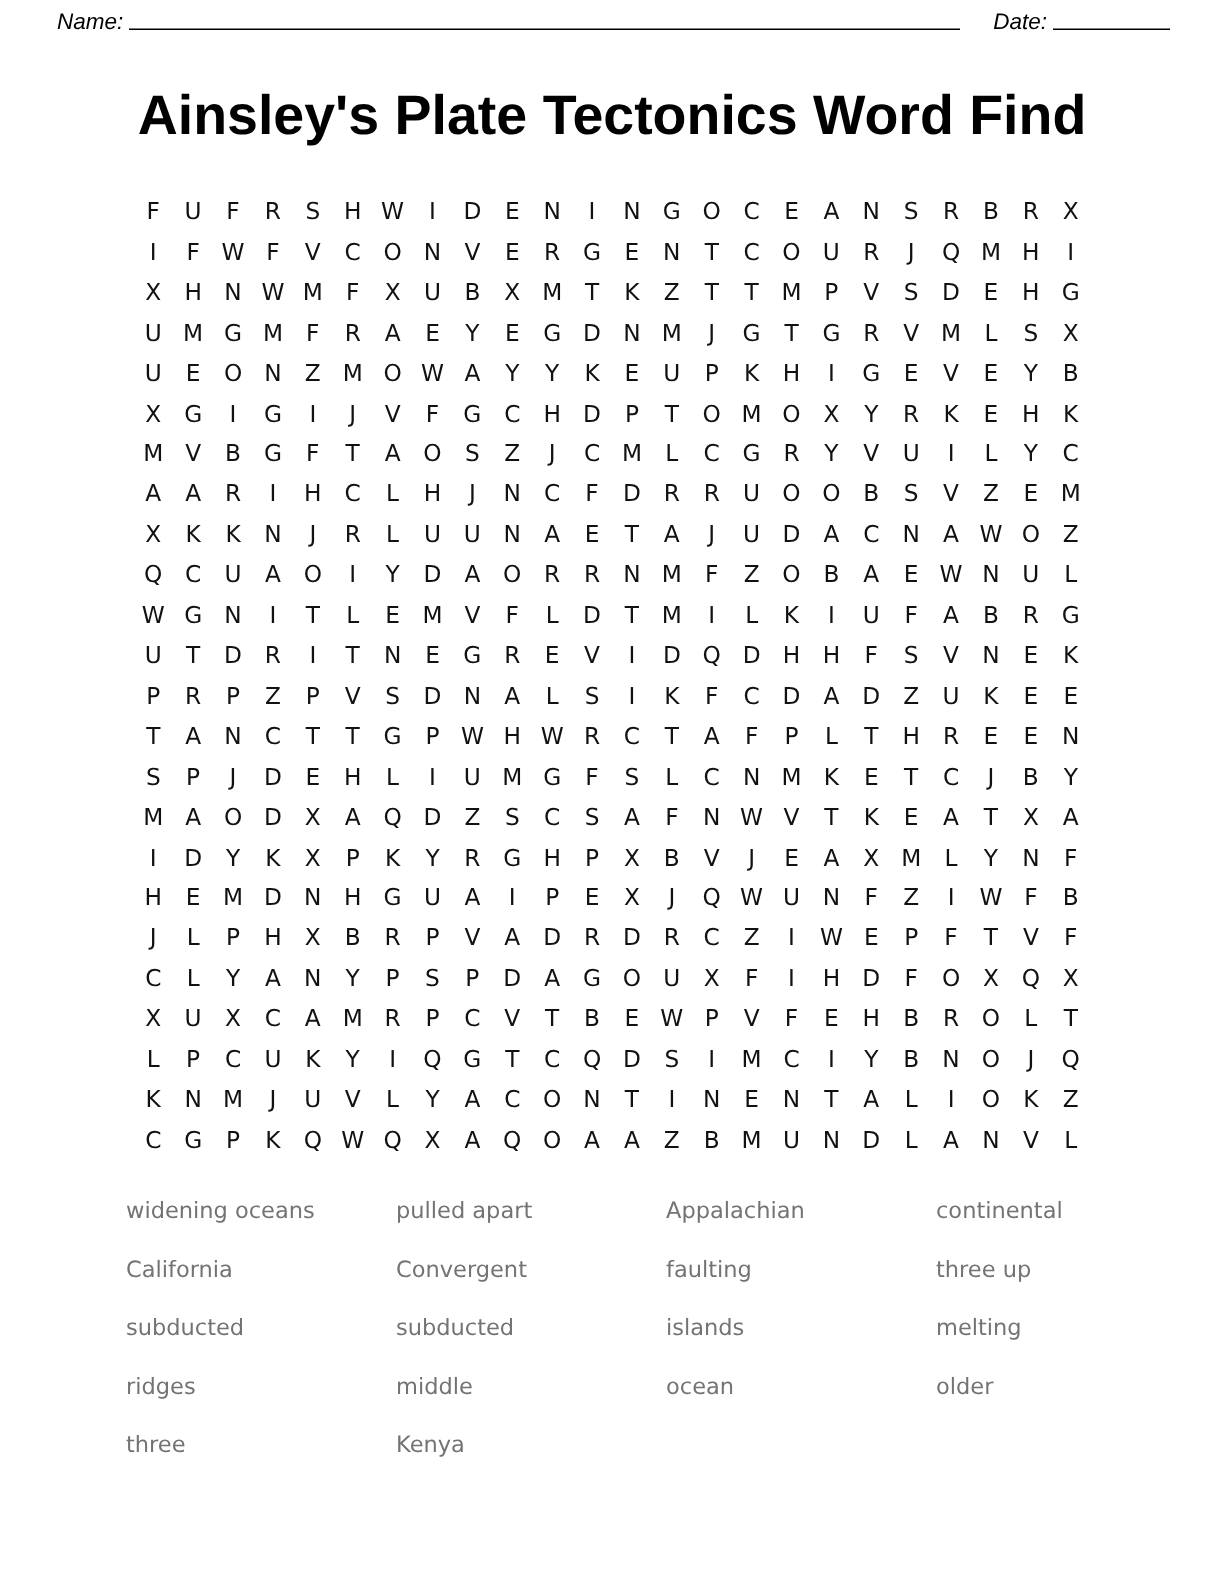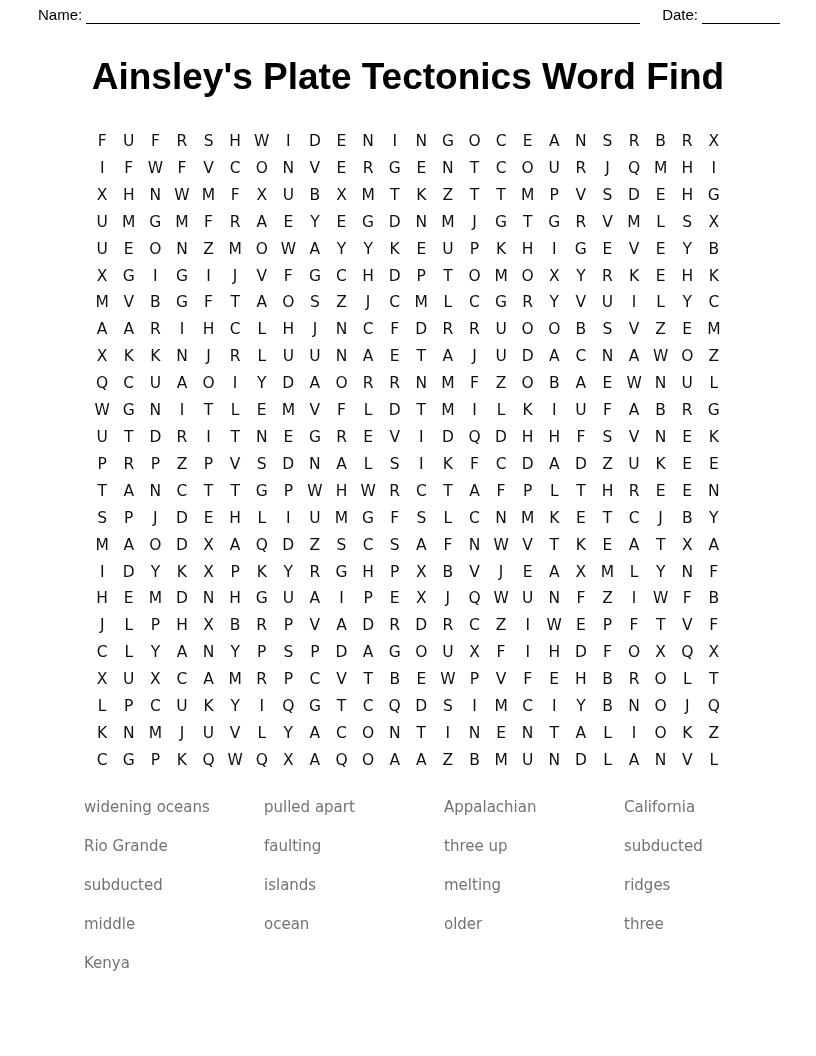--- a/index.html
+++ b/index.html
@@ -12,26 +12,27 @@
     height: 1056px;
     font-family: "Liberation Sans", sans-serif;
     color: #000000;
     position: relative;
     overflow: hidden;
   }
 
   
   .header-line {
     display: flex;
-    align-items: flex-end;
+    align-items: flex-start;
     padding: 6px 36px 0 38px;
     font-size: 15px;
     line-height: 18px;
     box-sizing: border-box;
     width: 100%;
+    font-style: italic;
   }
   .field-label {
     white-space: nowrap;
     font-size: 15px;
   }
   .rule {
     border-bottom: 1px solid #000;
     height: 13px;
     margin-left: 4px;
   }
@@ -732,22 +733,23 @@
           <td>L</td>
         </tr>
       </tbody>
   </table>
 </div>
 
 <div class="word-list">
     <div class="word-item">widening oceans</div>
     <div class="word-item">pulled apart</div>
     <div class="word-item">Appalachian</div>
+    <div class="word-item">continental</div>
     <div class="word-item">California</div>
-    <div class="word-item">Rio Grande</div>
+    <div class="word-item">Convergent</div>
     <div class="word-item">faulting</div>
     <div class="word-item">three up</div>
     <div class="word-item">subducted</div>
     <div class="word-item">subducted</div>
     <div class="word-item">islands</div>
     <div class="word-item">melting</div>
     <div class="word-item">ridges</div>
     <div class="word-item">middle</div>
     <div class="word-item">ocean</div>
     <div class="word-item">older</div>

